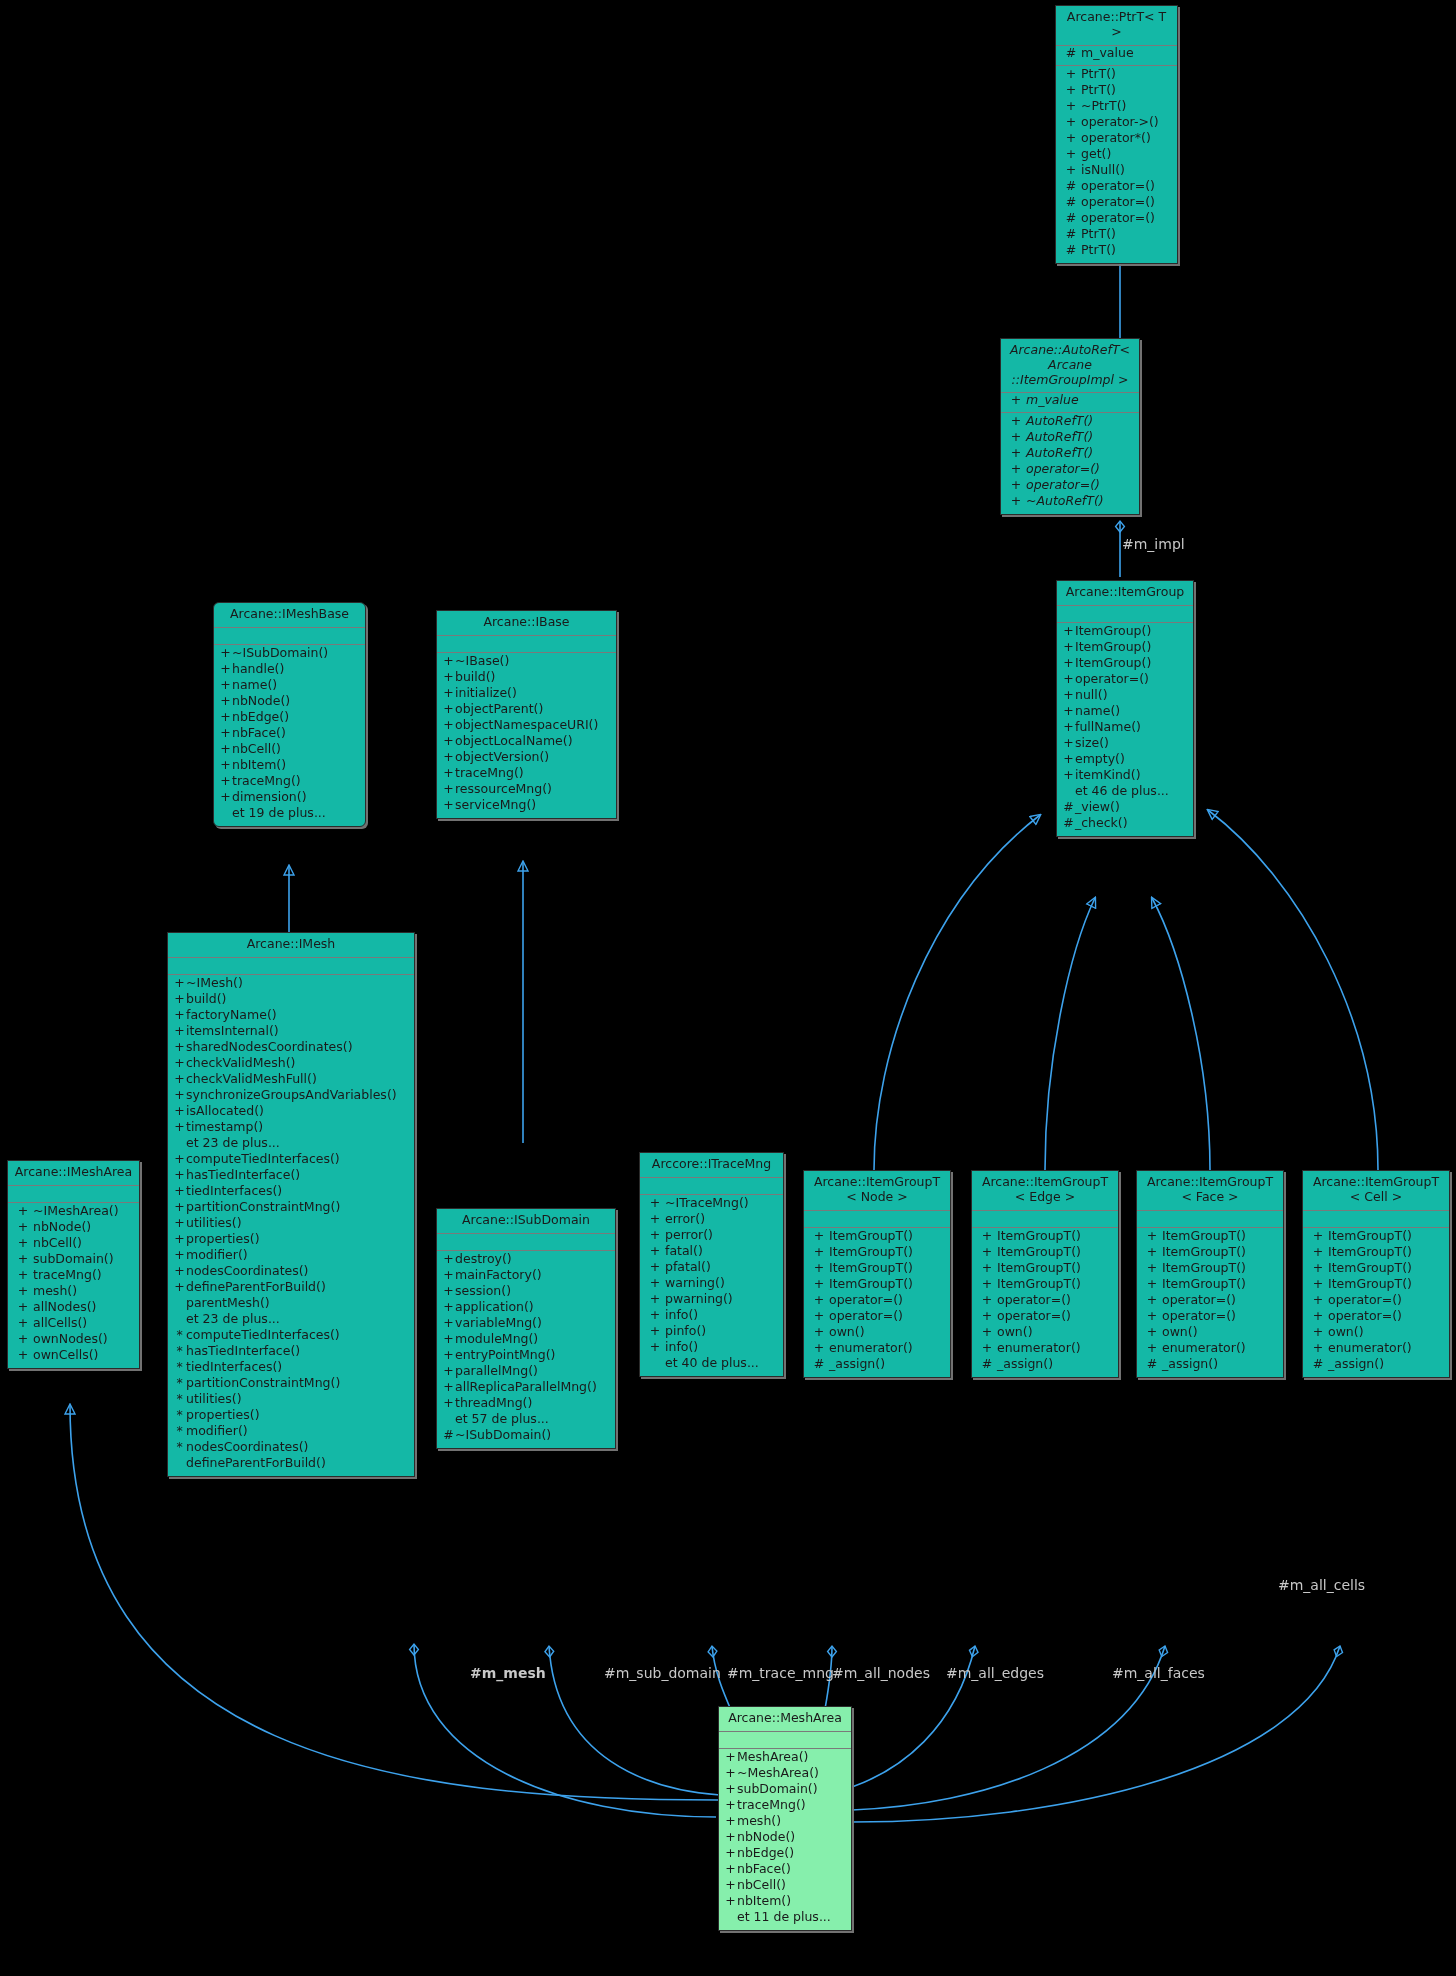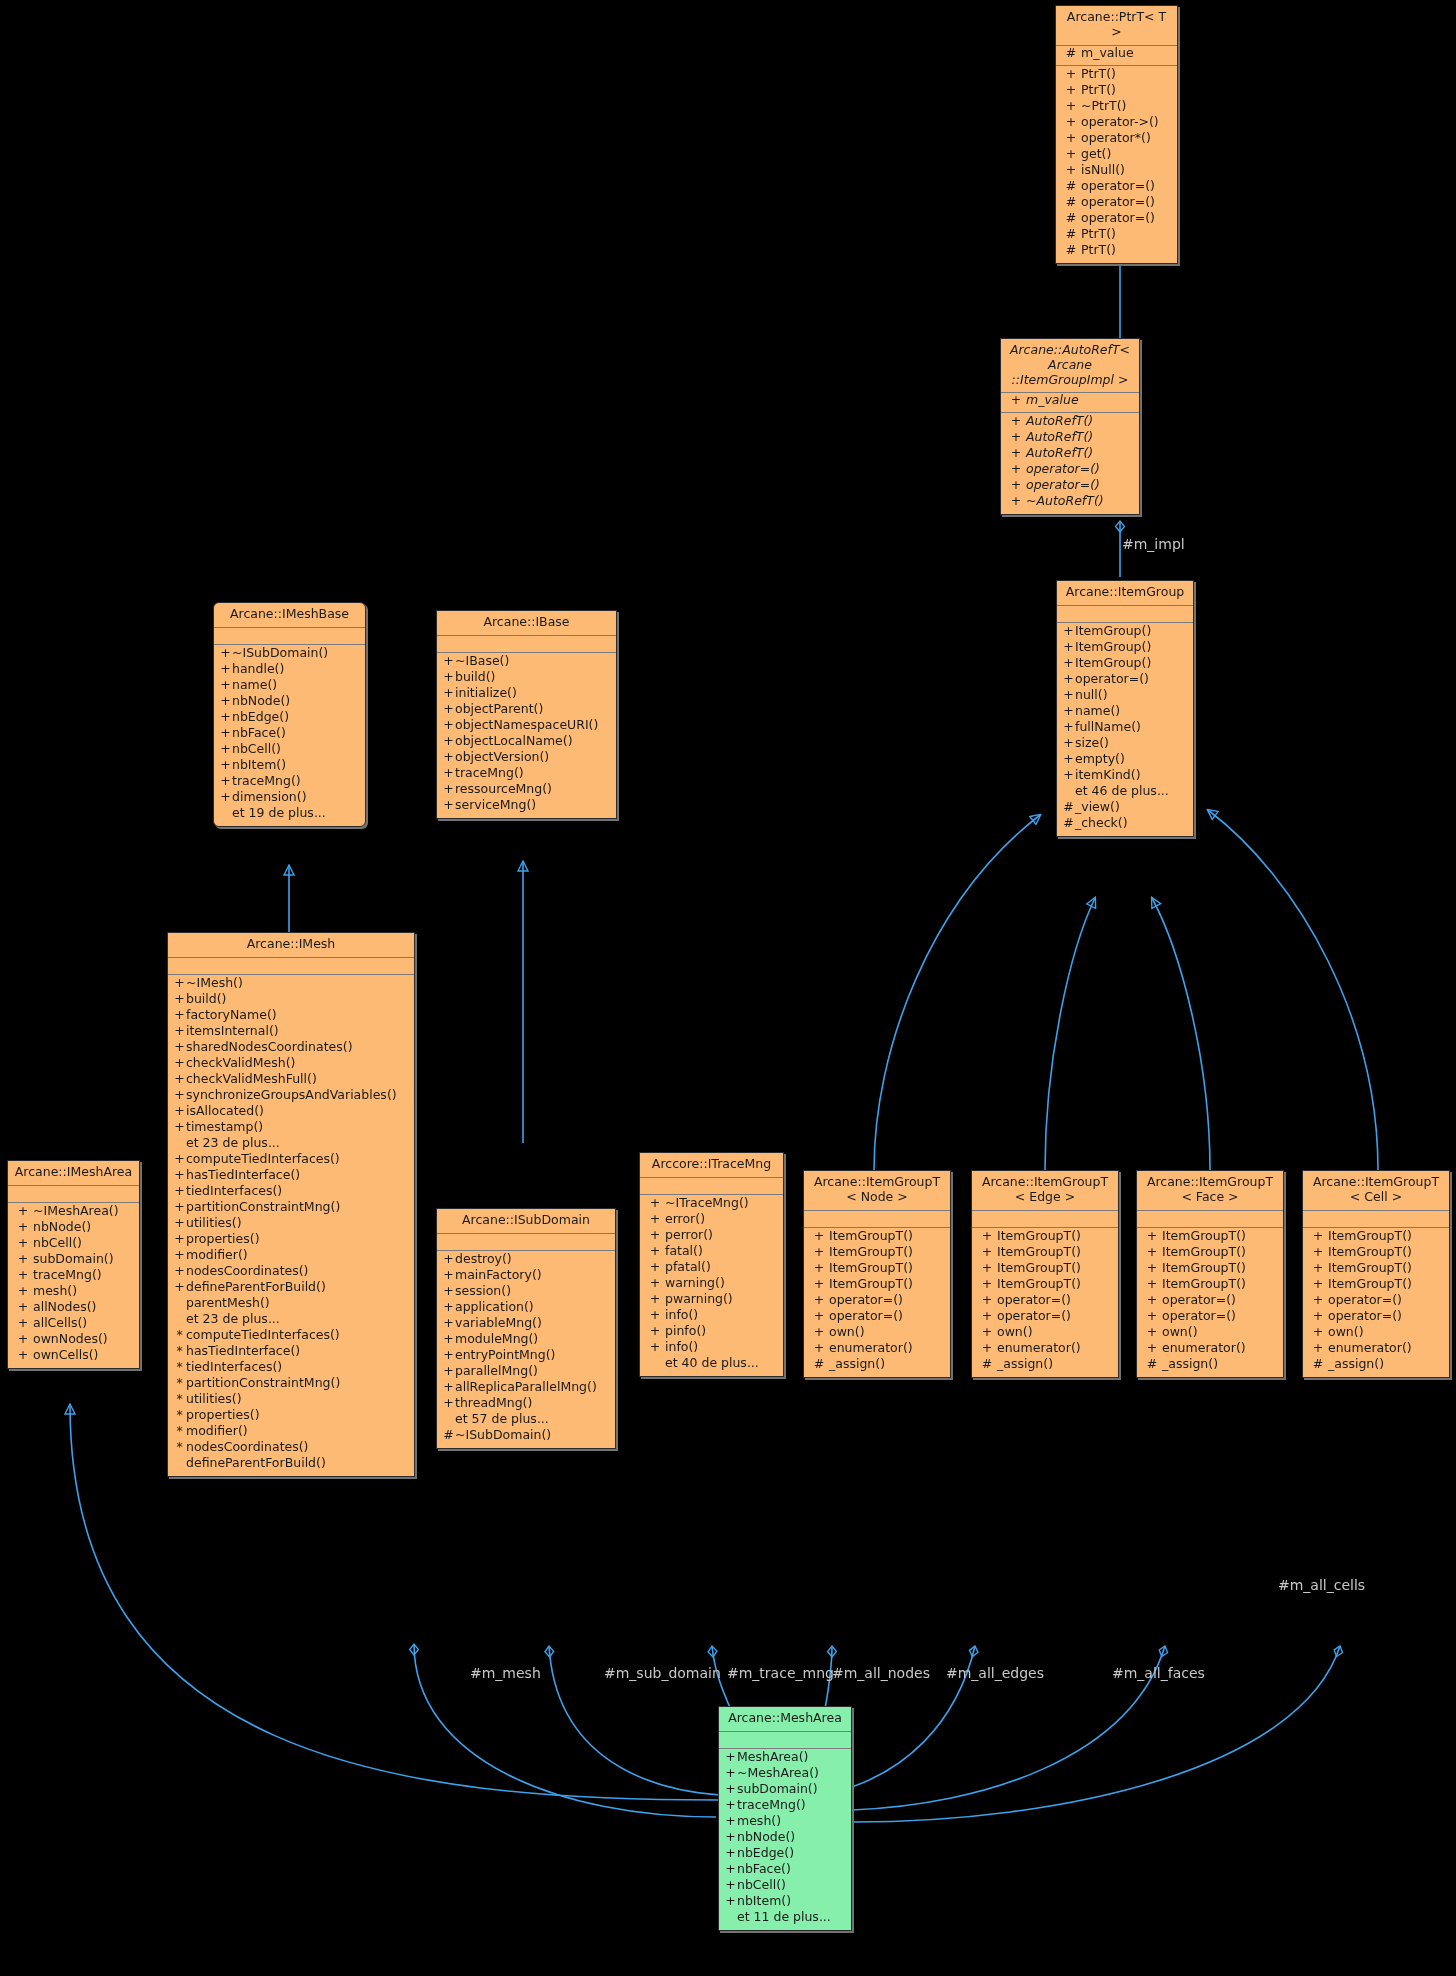--- a/index.html
+++ b/index.html
@@ -24,21 +24,21 @@
     position: absolute;
     left: 0; top: 0;
     width: 1456px;
     height: 1976px;
     pointer-events: none;
   }
 
   
   .uml-class {
     position: absolute;
-    background: #fdba74;
+    background: #14b8a6;
     border: 1px solid #2b2b2b;
     box-shadow: 2px 2px 0 0 rgba(120,120,120,0.95);
     box-sizing: border-box;
     color: #1a1a1a;
     font-size: 12.5px;
     line-height: 1.0;
   }
   .uml-class.highlight {
     background: #86efac;
   }
@@ -909,21 +909,21 @@
           <span class="nm">nbItem()</span>
         </div>
       <div class="member more">
           <span class="vis"></span>
           <span class="nm">et 11 de plus...</span>
         </div>
     </div>
   </div>
 
   <div class="edge-label" style="left:1122px; top:536px;">#m_impl</div>
-  <div class="edge-label" style="left:470px; top:1665px;">#m_mesh</div>
+  <div class="edge-label" style="left:470px; top:1665px;font-weight:bold;">#m_mesh</div>
   <div class="edge-label" style="left:604px; top:1665px;">#m_sub_domain</div>
   <div class="edge-label" style="left:727px; top:1665px;">#m_trace_mng</div>
   <div class="edge-label" style="left:832px; top:1665px;">#m_all_nodes</div>
   <div class="edge-label" style="left:946px; top:1665px;">#m_all_edges</div>
   <div class="edge-label" style="left:1112px; top:1665px;">#m_all_faces</div>
   <div class="edge-label" style="left:1278px; top:1577px;">#m_all_cells</div>
 
 </div>
 
 </body></html>

